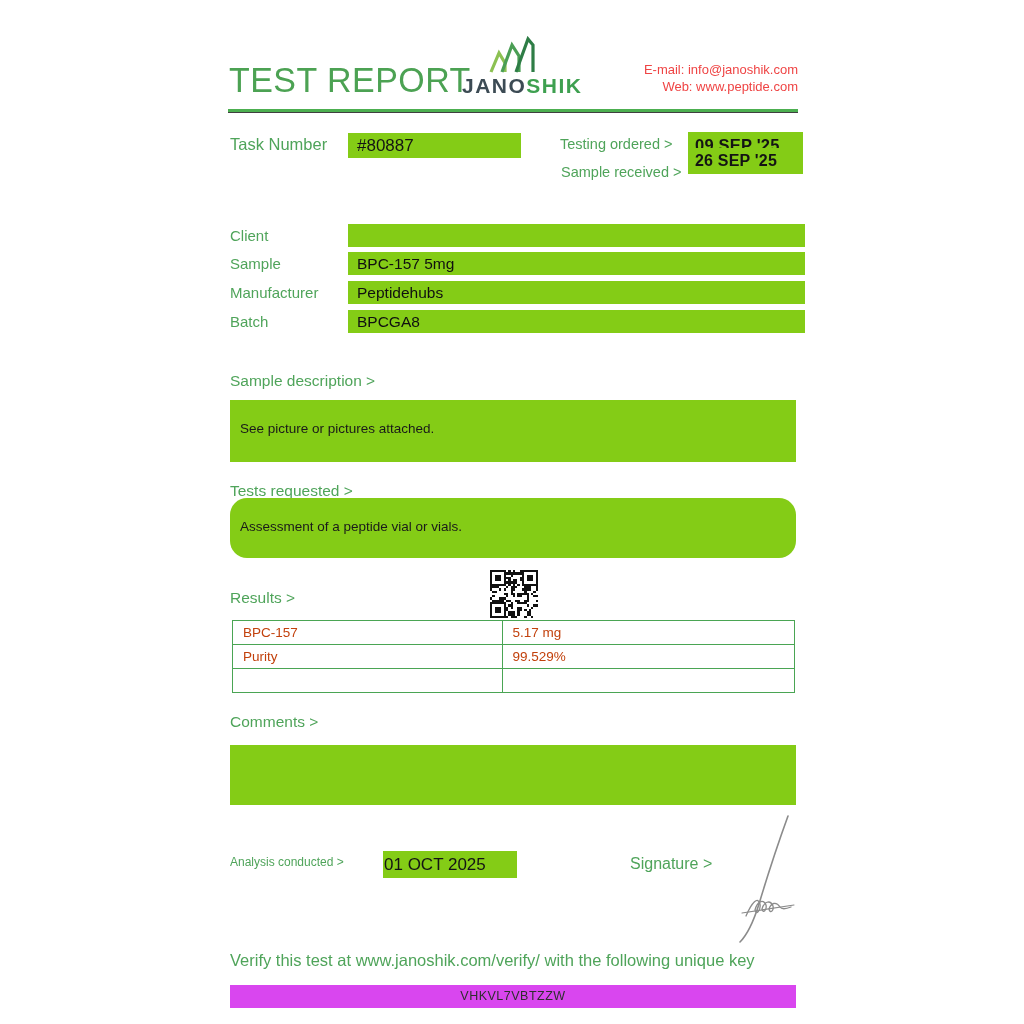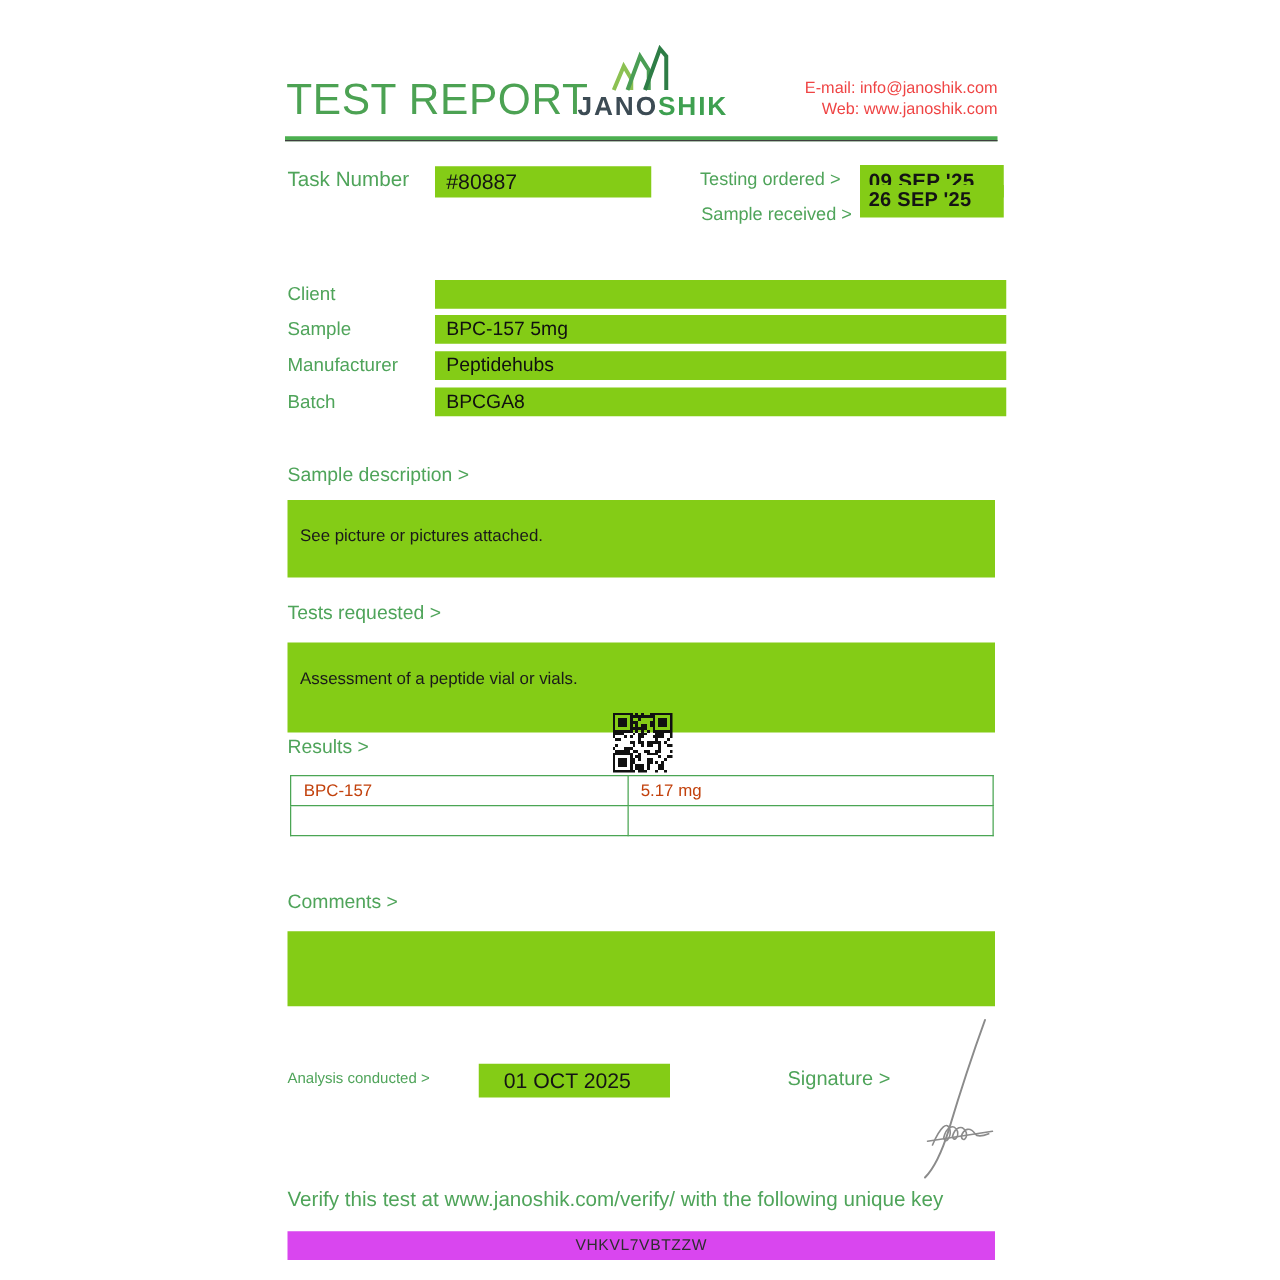--- a/index.html
+++ b/index.html
@@ -30,34 +30,34 @@
   .date-box-2{left:688px;top:148px;width:108px;height:26px;line-height:26px;padding-left:7px;font-size:16px;font-weight:600;color:#141414;letter-spacing:.2px;}
 
   
   .info-label{left:230px;font-size:15px;}
   .info-box{left:348px;width:448px;height:23px;line-height:23px;padding-left:9px;font-size:15.5px;color:#101010;}
 
   
   .section-label{left:230px;font-size:15.5px;}
   .section-box{left:230px;width:566px;font-size:13.5px;color:#1a1a1a;}
   .desc-box{top:400px;height:62px;}
-  .tests-box{top:514px;height:72px;}
+  .tests-box{top:498px;height:60px;border-radius:17px;}
   .comments-box{top:745px;height:60px;}
   .section-box .inner{padding:21px 10px;}
 
   
   .qr{left:490px;top:570px;width:48px;height:48px;}
   .qr svg{width:48px;height:48px;shape-rendering:crispEdges;}
   .results-table{left:232px;top:620px;width:563px;border-collapse:collapse;table-layout:fixed;}
   .results-table td{border:1.6px solid #4aa553;height:23px;padding:0 0 0 10px;font-size:13.5px;color:#c2410c;}
   .results-table td.c1{width:46%;}
 
   
   .analysis-label{left:230px;top:855px;font-size:12px;}
-  .analysis-box{left:383px;top:851px;width:133px;height:27px;line-height:27px;padding-left:20px;font-size:17px;font-weight:500;color:#141414;}
+  .analysis-box{left:383px;top:851px;width:133px;height:27px;line-height:27px;padding-left:1px;font-size:17px;font-weight:500;color:#141414;}
   .signature-label{left:630px;top:855px;font-size:16px;}
   .signature{left:712px;top:812px;}
   .verify-line{left:230px;top:951px;width:568px;font-size:16.5px;color:#4fa45a;white-space:nowrap;}
   .key-box{left:230px;top:985px;width:566px;height:23px;line-height:23px;text-align:center;font-size:12.5px;color:#2e2e2e;letter-spacing:.5px;background:#d946ef;}
 </style>
 </head>
 <body>
 
 <div id="page">
 
@@ -67,21 +67,21 @@
     <svg class="logo-icon" width="56" height="38" viewBox="0 0 56 38">
       <path d="M7 36 L15 17 L21 27 L21 36" fill="none" stroke="#8cc152" stroke-width="3.2"></path>
       <path d="M18 36 L28 9 L35 20 L35 36" fill="none" stroke="#4a9e54" stroke-width="3.2"></path>
       <path d="M32 36 L44 3 L49 9 L49 36" fill="none" stroke="#2e7d46" stroke-width="3.2"></path>
     </svg>
     <div class="logo-text"><span class="logo-jano">JANO</span><span class="logo-shik">SHIK</span></div>
   </div>
 
   <div class="abs contact">
     <div><span>E-mail:</span> <span>info@janoshik.com</span></div>
-    <div><span>Web:</span> <span>www.janoshik.com</span></div>
+    <div><span>Web:</span> <span>www.peptide.com</span></div>
   </div>
 
   <div class="abs hdr-rule"></div>
 
   <div class="abs green task-label">Task Number</div>
   <div class="abs graybox task-box">#80887</div>
   <div class="abs green date-label-1">Testing ordered &gt;</div>
   <div class="abs graybox date-box-1">09 SEP '25</div>
   <div class="abs green date-label-2">Sample received &gt;</div>
   <div class="abs graybox date-box-2">26 SEP '25</div>
@@ -336,20 +336,24 @@
         <rect x="15" y="20" width="1" height="1"></rect>
         <rect x="18" y="20" width="1" height="1"></rect>
       </svg></div>
   <table class="abs results-table">
     <tbody>
         <tr>
       <td class="c1">BPC-157</td>
       <td>5.17 mg</td>
     </tr>
     <tr>
+      <td class="c1">Purity</td>
+      <td>99.529%</td>
+    </tr>
+    <tr>
       <td class="c1"></td>
       <td></td>
     </tr>
   </tbody>
     </table>
 
   <div class="abs green section-label" style="top:713px">Comments &gt;</div>
   <div class="abs graybox section-box comments-box">
     <div class="inner"></div>
   </div>

